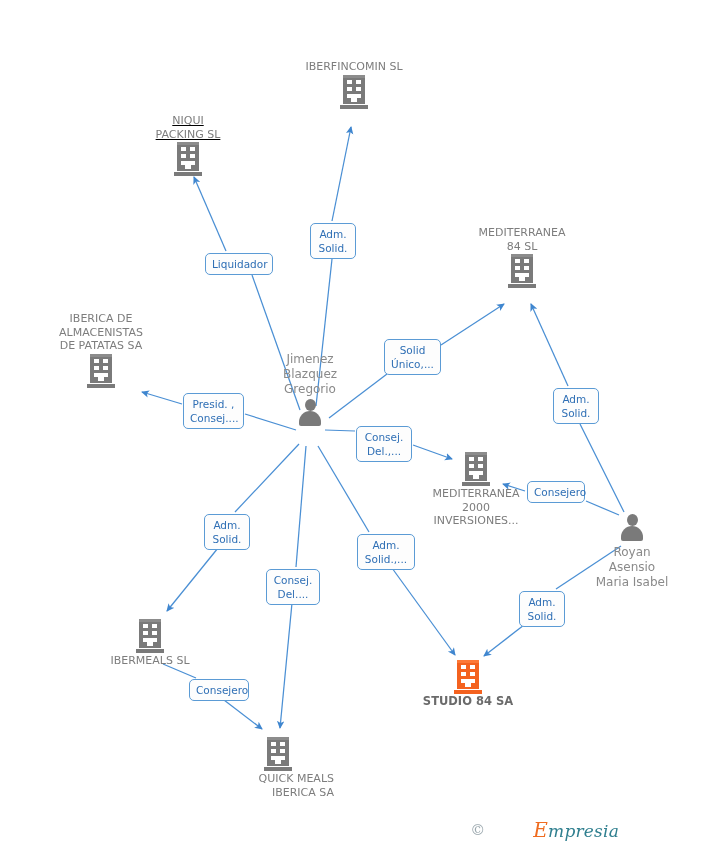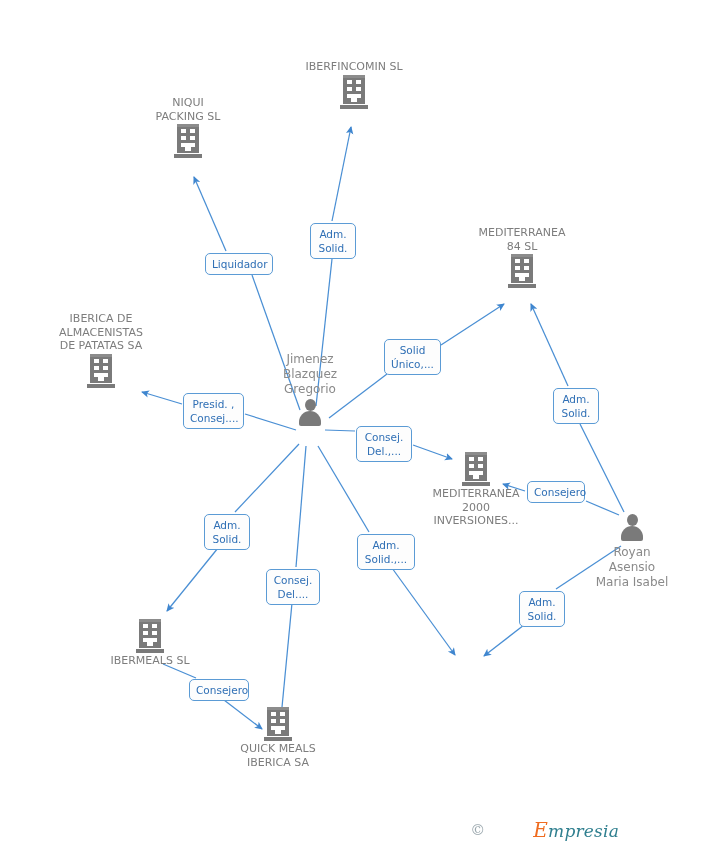--- a/index.html
+++ b/index.html
@@ -147,21 +147,21 @@
           <div class="win" style="left:16px;top:5px;"></div>
         <div class="win" style="left:7px;top:12px;"></div>
           <div class="win" style="left:16px;top:12px;"></div>
         <div class="win" style="left:7px;top:19px;"></div>
           <div class="win" style="left:16px;top:19px;"></div>
         <div class="door"></div>
       </div>
     </div>
   </div>
 
-  <div class="node company" style="left:130px;top:96px;width:116px;">
+  <div class="node company" style="left:130px;top:114px;width:116px;text-decoration:underline;">
     <div class="caption cap-above">NIQUI
 PACKING SL</div>
     <div class="icon" style="width:28px;">
       <div class="bld">
         <div class="body"></div>
           <div class="roofline"></div>
           <div class="base"></div>
         <div class="win" style="left:7px;top:5px;"></div>
           <div class="win" style="left:16px;top:5px;"></div>
         <div class="win" style="left:7px;top:12px;"></div>
@@ -267,39 +267,56 @@
       <div class="prs">
           <div class="head"></div>
           <div class="body"></div>
         </div>
     </div>
     <div class="caption cap-below">Royan
 Asensio
 Maria Isabel</div>
   </div>
 
-  <div class="node company" style="left:222px;top:707px;width:112px;">
+  <div class="node company" style="left:222px;top:737px;width:112px;text-align:right;">
     <div class="icon" style="width:28px;">
       <div class="bld">
         <div class="body"></div>
           <div class="roofline"></div>
           <div class="base"></div>
         <div class="win" style="left:7px;top:5px;"></div>
           <div class="win" style="left:16px;top:5px;"></div>
         <div class="win" style="left:7px;top:12px;"></div>
           <div class="win" style="left:16px;top:12px;"></div>
         <div class="win" style="left:7px;top:19px;"></div>
           <div class="win" style="left:16px;top:19px;"></div>
         <div class="door"></div>
       </div>
     </div>
     <div class="caption cap-below">QUICK MEALS
 IBERICA SA</div>
   </div>
 
+  <div class="node focus" style="left:412px;top:660px;width:112px;">
+    <div class="icon" style="width:28px;">
+      <div class="bld orange">
+        <div class="body"></div>
+          <div class="roofline"></div>
+          <div class="base"></div>
+        <div class="win" style="left:7px;top:5px;"></div>
+          <div class="win" style="left:16px;top:5px;"></div>
+        <div class="win" style="left:7px;top:12px;"></div>
+          <div class="win" style="left:16px;top:12px;"></div>
+        <div class="win" style="left:7px;top:19px;"></div>
+          <div class="win" style="left:16px;top:19px;"></div>
+        <div class="door"></div>
+      </div>
+    </div>
+    <div class="caption cap-below">STUDIO 84 SA</div>
+  </div>
 
   <div class="chip" style="left:205px;top:253px;width:68px;">Liquidador</div>
 
   <div class="chip" style="left:310px;top:223px;width:46px;">Adm.
 Solid.</div>
 
   <div class="chip" style="left:384px;top:339px;width:57px;">Solid
 Único,...</div>
 
   <div class="chip" style="left:183px;top:393px;width:61px;">Presid. ,

